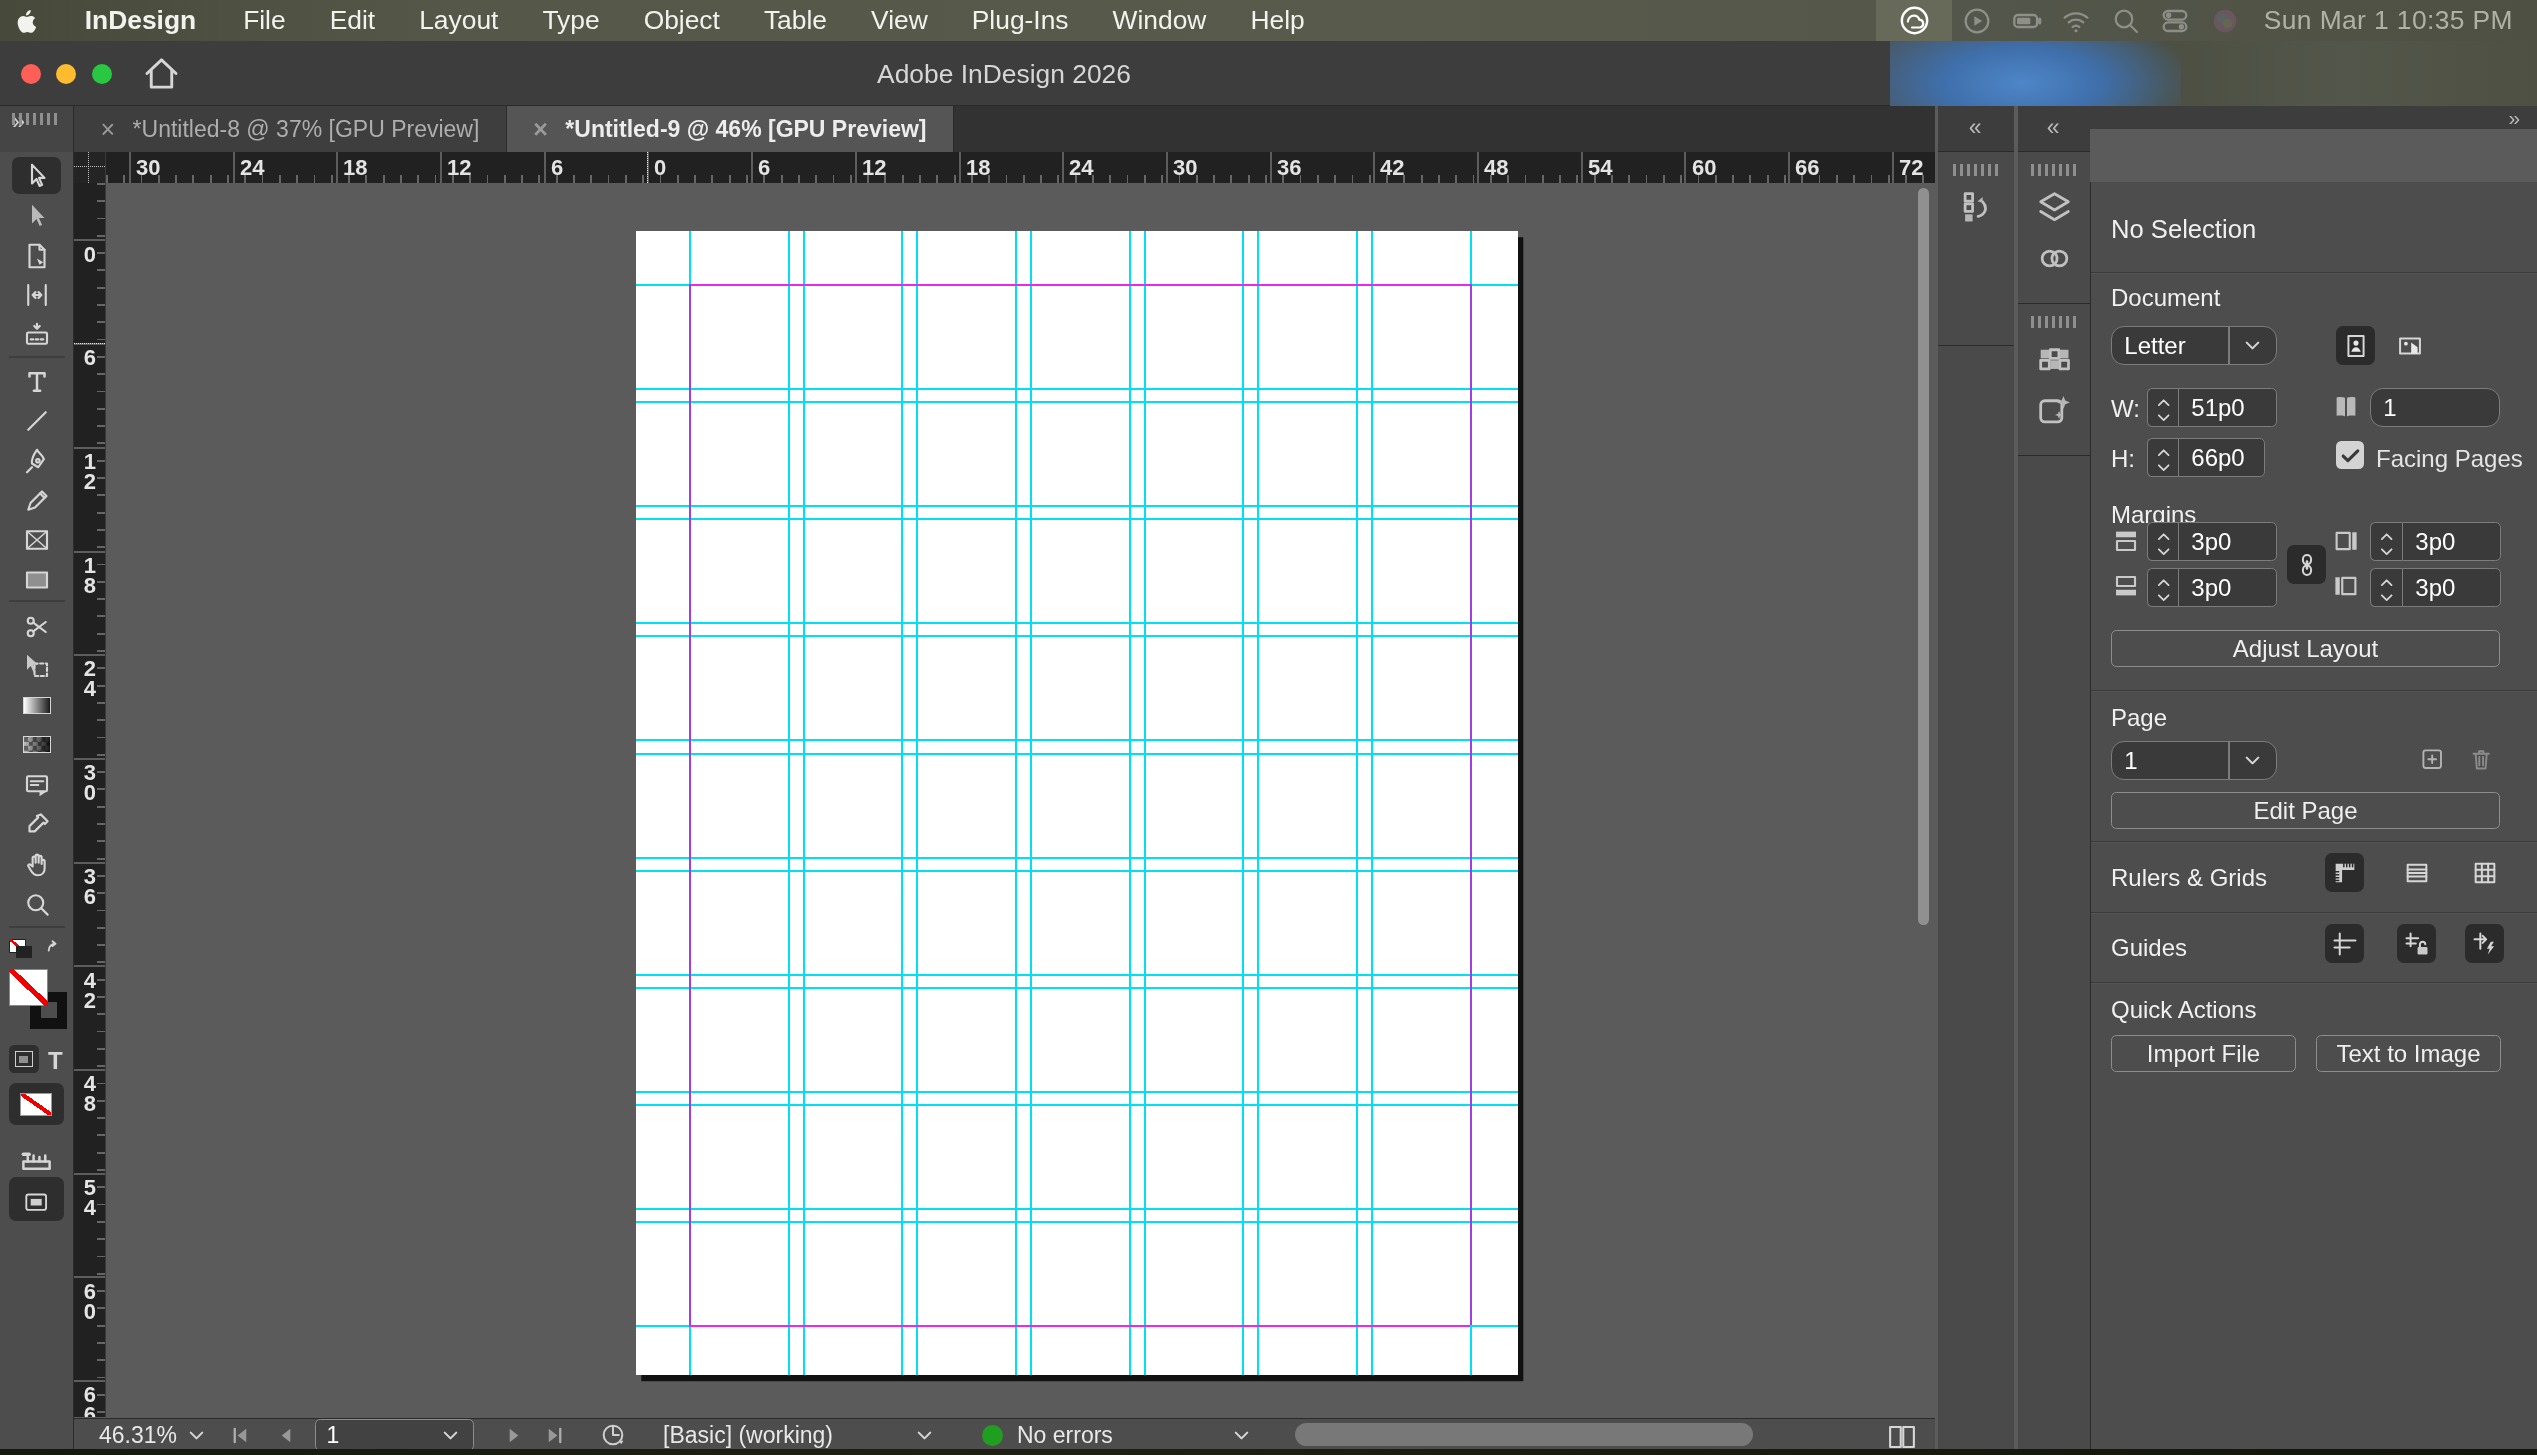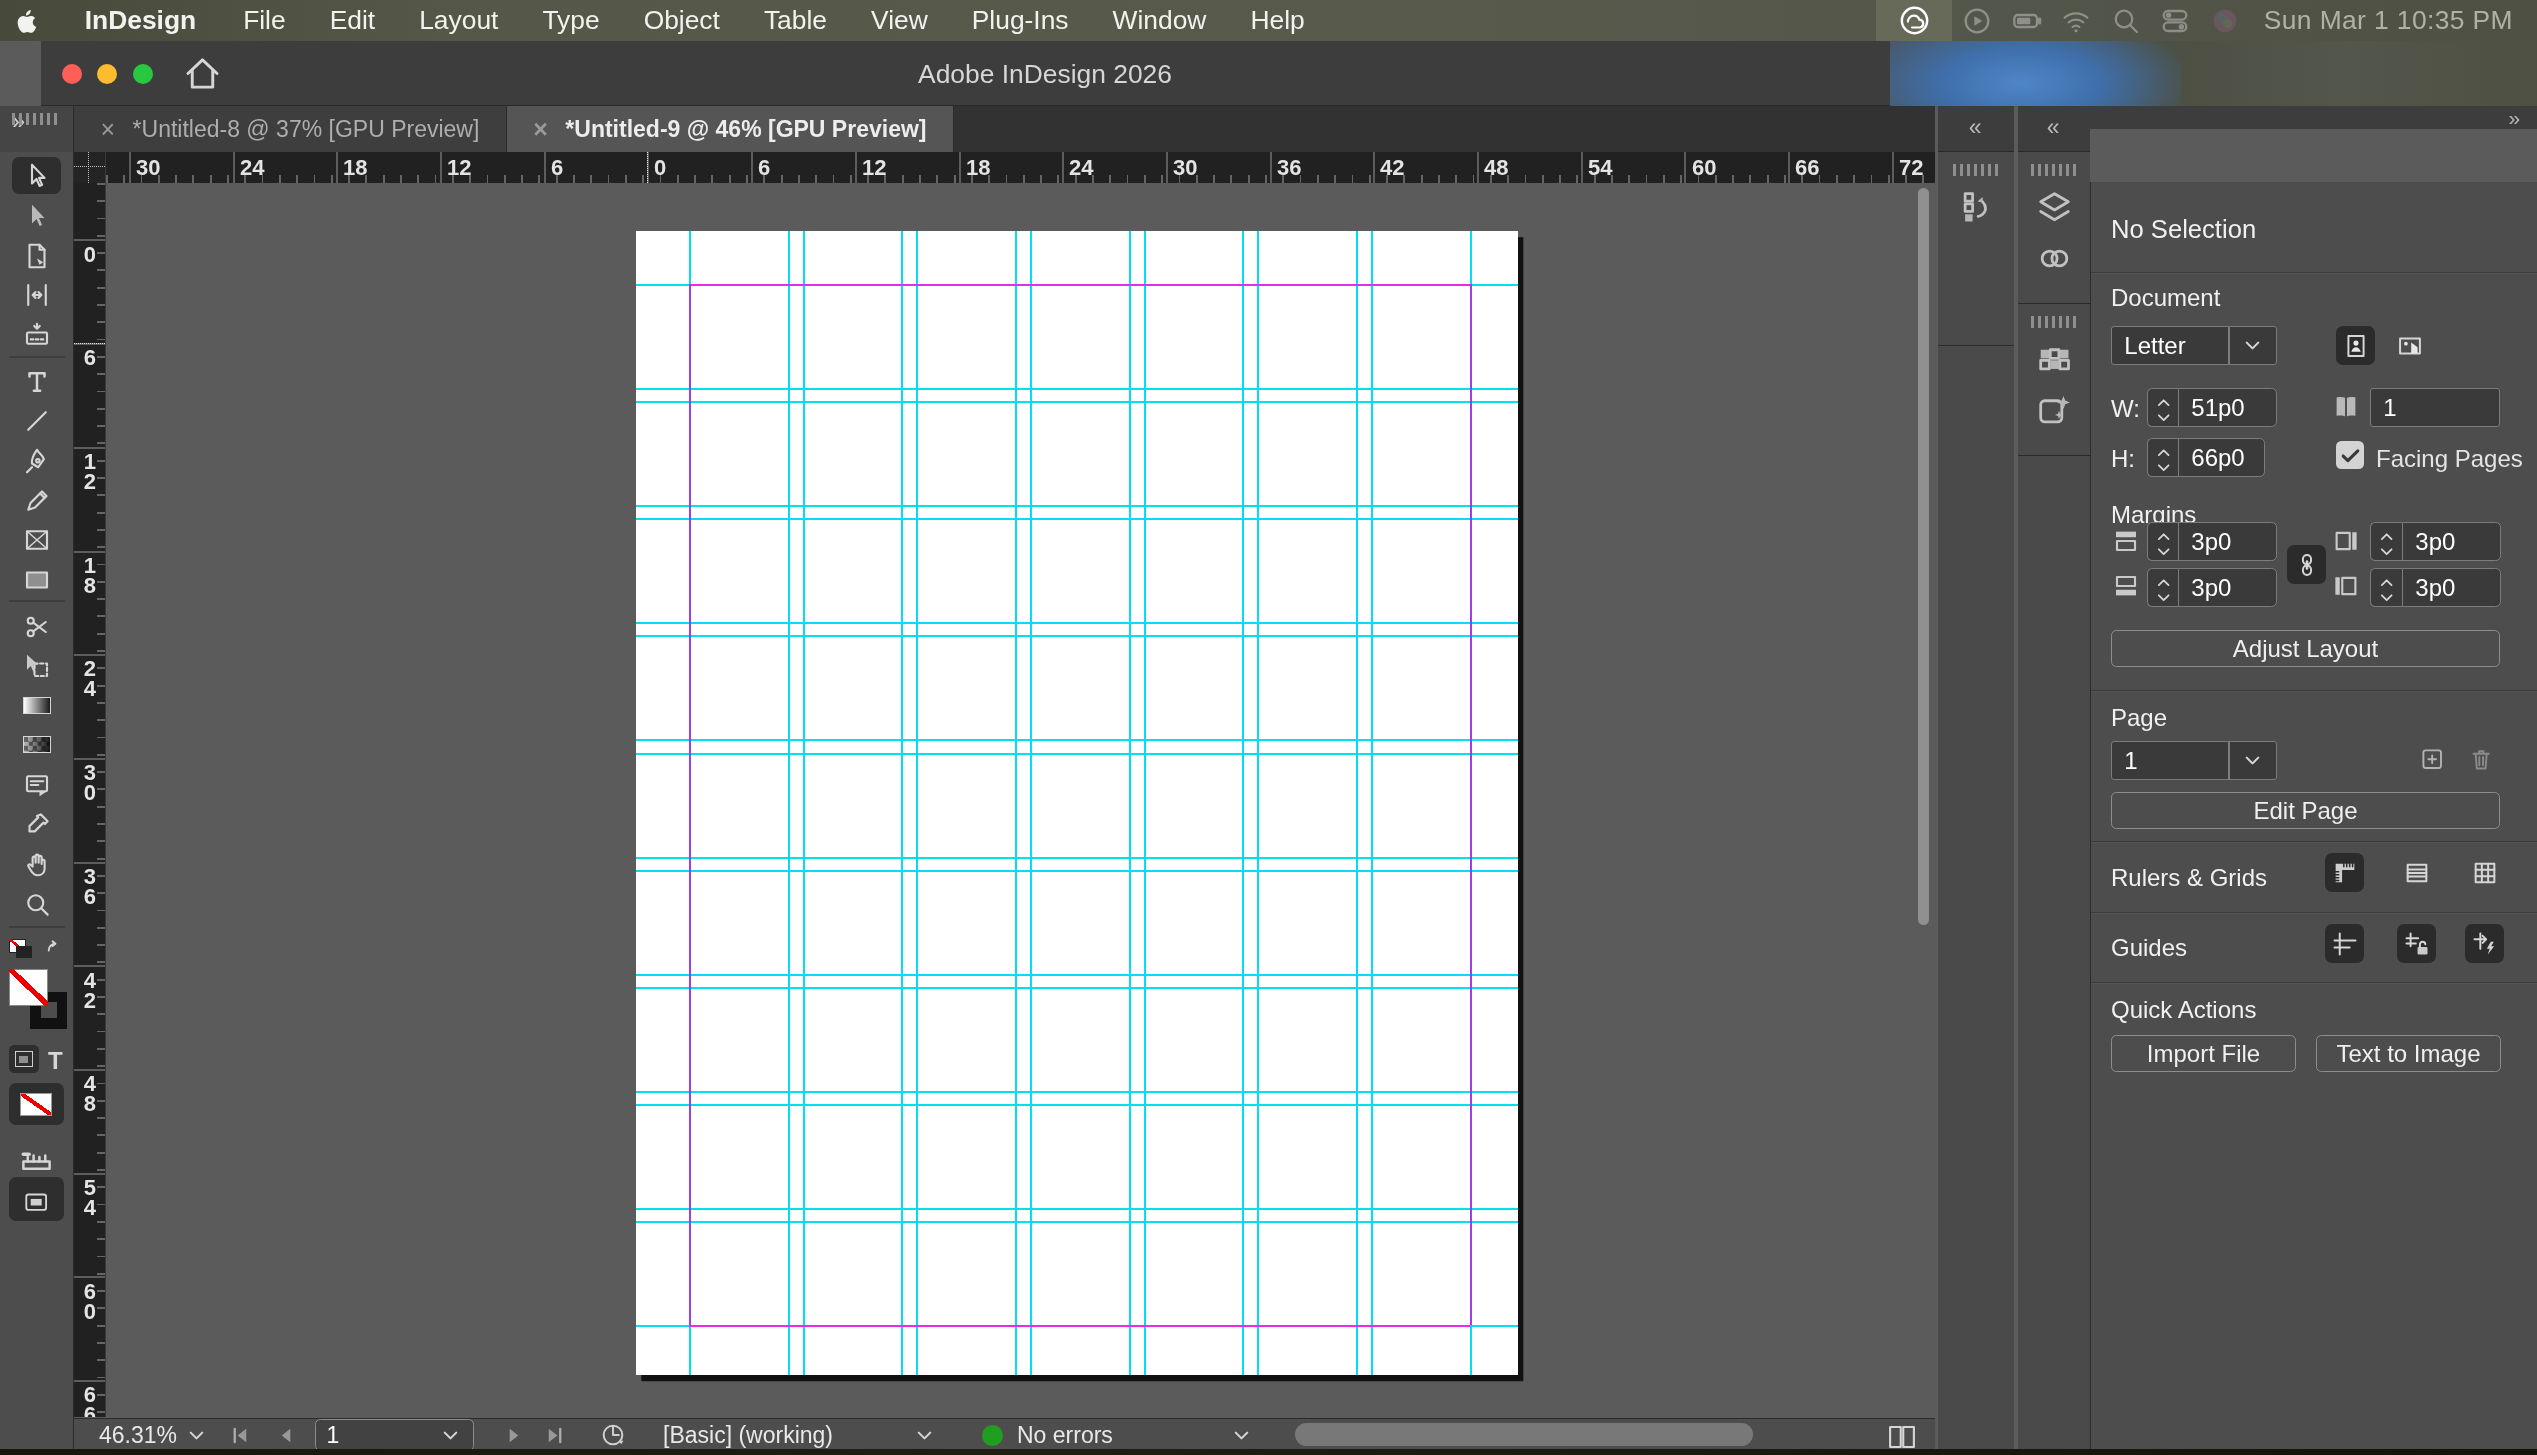--- a/index.html
+++ b/index.html
@@ -16,21 +16,21 @@
   #menu-items { display:flex; align-items:center; gap:4px; padding-left:19.4px; }
   #menu-items .mitem { padding:0 20px; }
   #menu-items .mitem.app { font-weight:bold; padding:0 23px; }
   #apple-logo { width:30px; height:30px; margin-left:12.3px; }
   #menu-right { position:absolute; right:0; top:0; height:41px; display:flex; align-items:center; }
   #cc-tile { width:76px; height:41px; background:#676a59; display:flex; align-items:center; justify-content:center; }
   .tray-ic { width:32px; height:32px; opacity:.45; margin:0 8.8px; }
   #menu-clock { font-size:26.4px; color:#c9cabf; opacity:.8; padding:0 25px 0 14px; letter-spacing:0.4px; }
 
   
-  #titlebar { left:0; top:41px; width:1890px; height:65px; background:#3d3d3d; border-bottom:0.9px solid #2a2a2a;margin-left:41px; }
+  #titlebar { left:0; top:41px; width:1890px; height:65px; background:#3d3d3d; border-bottom:0.9px solid #2a2a2a; }
   .tl { position:absolute; top:23px; width:20px; height:20px; border-radius:50%; }
   #tl-close{ left:21px;  background:#ff5f57; }
   #tl-min  { left:56px;  background:#febc2e; }
   #tl-zoom { left:92px; background:#28c840; }
   #home-icon { left:141px; top:12.3px; width:41px; height:41px; }
   #window-title { left:819px; top:17.6px; width:370px; text-align:center; font-size:26.4px; color:#d6d6d6; }
   #titlebar-wall { left:1890px; top:41px; width:648px; height:65px;
     background:linear-gradient(90deg,#49555e 0%,#4c4f42 42%,#53564a 70%,#4d5042 100%); }
   #blue-blob { left:0; top:0; width:291px; height:65px;
     background:radial-gradient(ellipse 60% 120% at 45% 65%, #4e86c8 0%, #3f6fab 45%, rgba(80,85,70,0) 100%); }
@@ -82,21 +82,21 @@
   .sic { width:39px; height:39px; display:block; margin:12.3px auto; opacity:.85; }
 
   
   #panel-tabs { left:2090px; top:129px; width:448px; height:53px; background:#3d3d3d; display:flex; }
   .ptab { height:53px; display:flex; align-items:center; padding:0 23px; font-size:25px; color:#b0b0b0; border-right:1.8px solid #333; }
   .ptab.active { background:#4d4d4d; color:#f2f2f2; font-weight:bold; }
   #panel { left:2090px; top:182px; width:448px; height:1268px; background:#4d4d4d; border-left:0.9px solid #2b2b2b; font-size:24px; color:#e4e4e4; }
   #panel .pa { position:absolute; }
   .pdiv { position:absolute; left:0; width:448px; height:0.9px; background:#3b3b3b; box-shadow:0 0.9px 0 #565656; }
   .plabel { color:#f0f0f0; }
-  .pfield { background:#3a3a3a; border:1.8px solid #7c7c7c; border-radius:3px; color:#fff; display:flex; align-items:center; padding:0 12.3px; height:39px; }
+  .pfield { background:#3a3a3a; border:1.8px solid #7c7c7c; border-radius:13px; color:#fff; display:flex; align-items:center; padding:0 12.3px; height:39px; }
   .pfield.dd { justify-content:space-between; }
   .dd .ddsep { width:1.8px; height:100%; background:#7c7c7c; margin-left:auto; margin-right:10.6px; }
   .stepper { width:32px; height:39px; background:#3a3a3a; border:1.8px solid #7c7c7c; border-right:none; border-radius:5.3px 0 0 5.3px;
              display:flex; flex-direction:column; align-items:center; justify-content:center; gap:1.8px; }
   .stepper + .pfield { border-radius:0 5.3px 5.3px 0; }
   .pbtn { border:1.8px solid #8d8d8d; border-radius:5.3px; color:#efefef; display:flex; align-items:center; justify-content:center; height:37px; }
   .iconbtn { width:39px; height:39px; border-radius:7px; display:flex; align-items:center; justify-content:center; }
   .iconbtn.dark { background:#2b2b2b; }
   .iconbtn svg { width:28px; height:28px; }
   .mic { width:30px; height:30px; }

